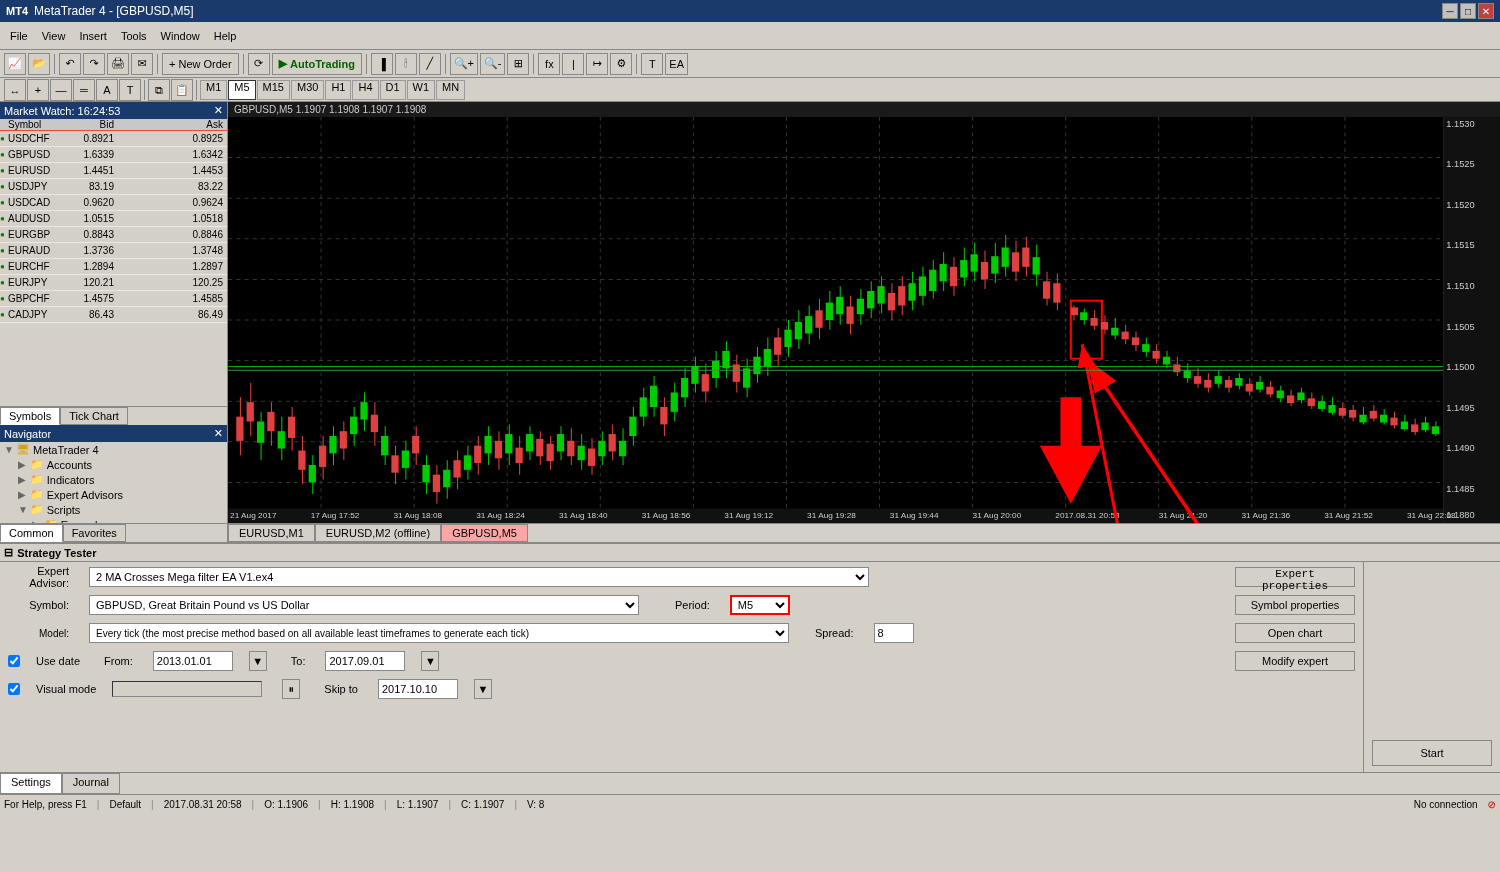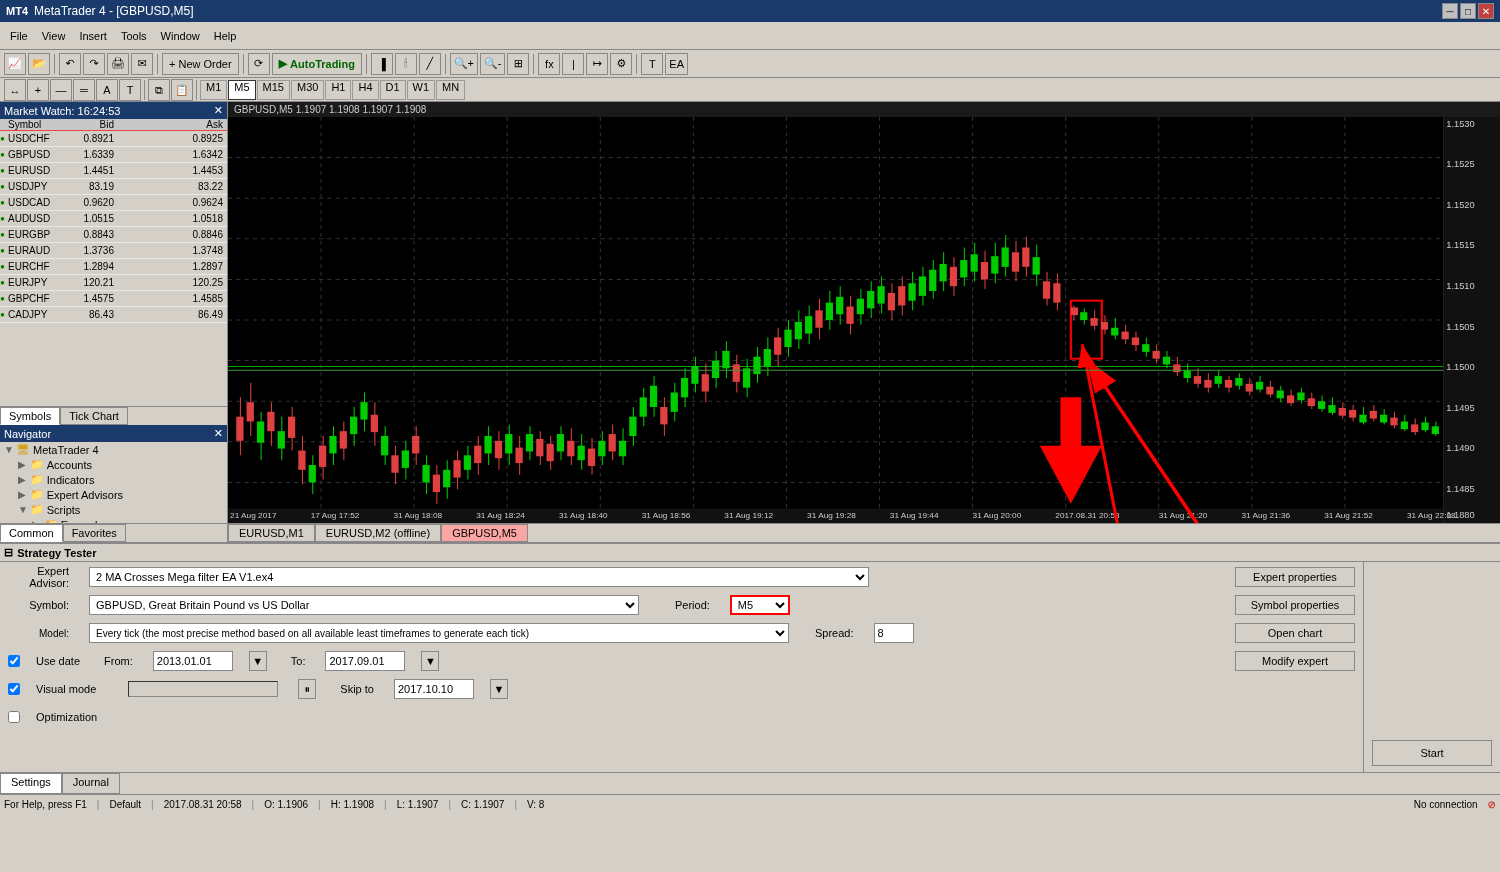--- a/index.html
+++ b/index.html
@@ -764,21 +764,21 @@
   </div>
 
   <div class="st-main">
     <div class="st-form">
 
       <div class="st-row">
         <span class="st-label">Expert Advisor:</span>
         <select class="st-select" style="width:780px;">
           <option>2 MA Crosses Mega filter EA V1.ex4</option>
         </select>
-        <button class="st-btn" style="margin-left:auto;width:120px;">Expert properties</button>
+        <button class="st-btn" style="margin-left:auto;width:120px;font-family:Liberation Mono, monospace;">Expert properties</button>
       </div>
 
       <div class="st-row">
         <span class="st-label">Symbol:</span>
         <select class="st-select" style="width:550px;">
           <option>GBPUSD, Great Britain Pound vs US Dollar</option>
         </select>
         <span style="margin-left:20px;margin-right:4px;font-size:11px;">Period:</span>
         <select class="st-select" style="width:60px; border:2px solid red;">
           <option>M5</option>
@@ -803,32 +803,28 @@
         <input class="st-field" type="text" style="width: 80px;" value="2013.01.01">
         <button class="st-btn" style="width:18px;padding:0;">▼</button>
         <span style="margin-left:8px;margin-right:4px;">To:</span>
         <input class="st-field" type="text" style="width: 80px;" value="2017.09.01">
         <button class="st-btn" style="width:18px;padding:0;">▼</button>
         <button class="st-btn" style="margin-left:auto;width:120px;">Modify expert</button>
       </div>
 
       <div class="st-row">
         <input type="checkbox" checked="" style="">
-        <span style="margin-right:16px;">Visual mode</span>
+        <span style="">Visual mode</span>
         <div style="width:150px;height:16px;background:#d4d0c8;border:1px inset #888;margin-right:4px;"></div>
         <button class="st-btn" style="width:18px;padding:0;">⏸</button>
         <span style="margin-left:8px;margin-right:4px;">Skip to</span>
         <input class="st-field" type="text" style="width: 80px;" value="2017.10.10">
         <button class="st-btn" style="width:18px;padding:0;">▼</button>
       </div>
 
-      <div class="st-row">
-        <input type="checkbox" style="">
-        <span>Optimization</span>
-      </div>
 
     </div>
 
     <div style="display:flex;flex-direction:column;gap:4px;padding:6px 8px;border-left:1px solid #888;min-width:130px;justify-content:flex-start;">
       <div style="height:22px;"></div>
       <div style="flex:1;"></div>
       <button class="st-right-btn" style="height:26px;margin-top:auto;">Start</button>
     </div>
   </div>
 

